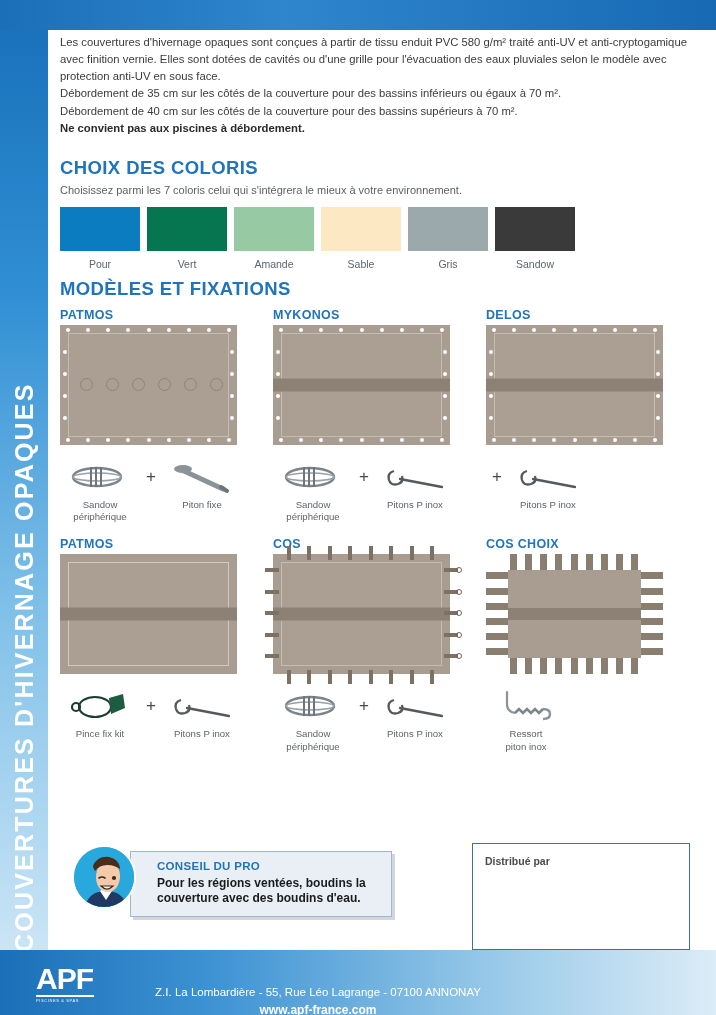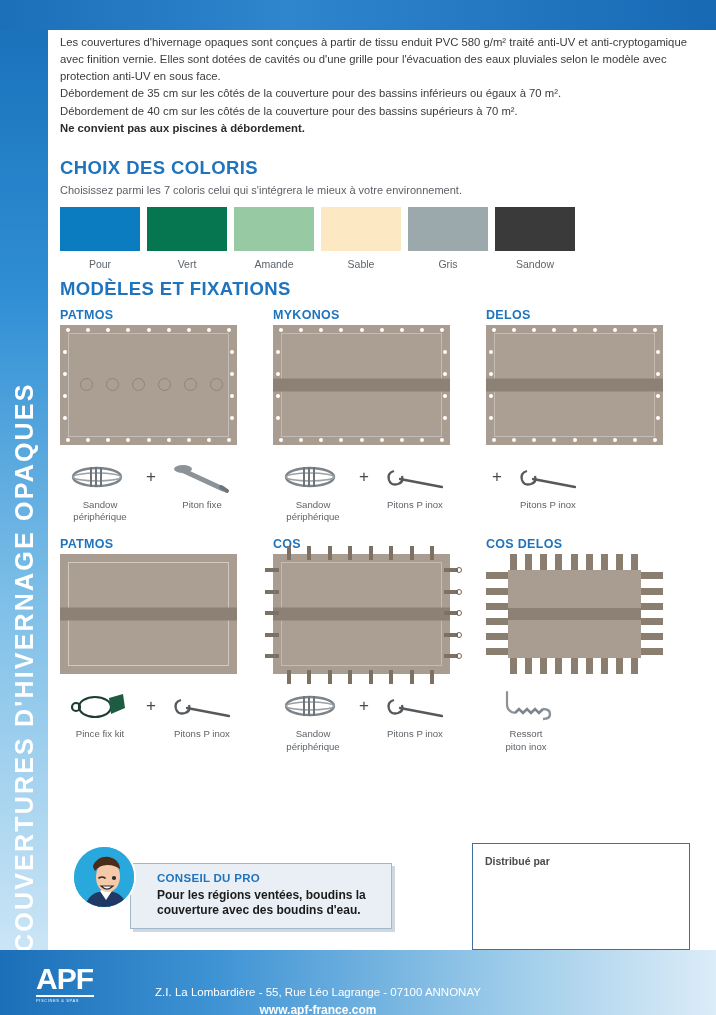--- a/index.html
+++ b/index.html
@@ -142,21 +142,21 @@
   
   .acc-row { display: flex; align-items: flex-start; margin-top: 10px; }
   .acc { width: 80px; text-align: center; }
   .acc-art { height: 44px; display: flex; align-items: center; justify-content: center; }
   .acc-label { color: #5e6469; font-size: 9.6px; line-height: 1.28; }
   .plus { width: 22px; text-align: center; color: #4a4a4a; font-size: 17px; line-height: 44px; }
 
   
   .protip { position: absolute; left: 72px; top: 845px; width: 320px; height: 78px; }
   .protip-box {
-    position: absolute; left: 58px; top: 18px; width: 262px; height: 66px;
+    position: absolute; left: 58px; top: 6px; width: 262px; height: 66px;
     background: #e9eff5; border: 1px solid #9fb8cc;
     box-shadow: 3px 3px 0 rgba(120,140,160,.35);
     padding: 8px 10px 8px 26px;
   }
   .protip-title { color: #1f74bd; font-size: 11.5px; font-weight: 700; letter-spacing: .3px; }
   .protip-text { color: #1b1b1b; font-size: 12px; font-weight: 700; line-height: 1.26; margin-top: 4px; }
   .mascot {
     position: absolute; left: 0; top: 0; width: 64px; height: 64px; border-radius: 50%;
     background: #29a8dd; overflow: hidden; border: 2px solid #fff;
   }
@@ -477,21 +477,21 @@
                   <svg width="70" height="40" viewBox="0 0 70 40">
                     <path d="M14 14 q-7 2 -5 9 q2 6 9 4 q6 -2 4 -8" fill="none" stroke="#55595c" stroke-width="2.3"></path>
              <path d="M20 22 L62 30" stroke="#55595c" stroke-width="2.3" stroke-linecap="round"></path>
                   </svg>
                 </div>
                 <div class="acc-label"><span>Pitons P inox</span></div>
               </div>
             </div>
           </div>
           <div class="model-col">
-            <div class="model-name">COS DELOS</div>
+            <div class="model-name">COS CHOIX</div>
             <div class="cover-wrap">
               <div class="cp-tab-v" style="left: 24px; top: 0px; height: 18px;"></div>
               <div class="cp-tab-v" style="left: 24px; top: 102px; height: 18px;"></div>
               <div class="cp-tab-v" style="left: 39.125px; top: 0px; height: 18px;"></div>
               <div class="cp-tab-v" style="left: 39.125px; top: 102px; height: 18px;"></div>
               <div class="cp-tab-v" style="left: 54.25px; top: 0px; height: 18px;"></div>
               <div class="cp-tab-v" style="left: 54.25px; top: 102px; height: 18px;"></div>
               <div class="cp-tab-v" style="left: 69.375px; top: 0px; height: 18px;"></div>
               <div class="cp-tab-v" style="left: 69.375px; top: 102px; height: 18px;"></div>
               <div class="cp-tab-v" style="left: 84.5px; top: 0px; height: 18px;"></div>

